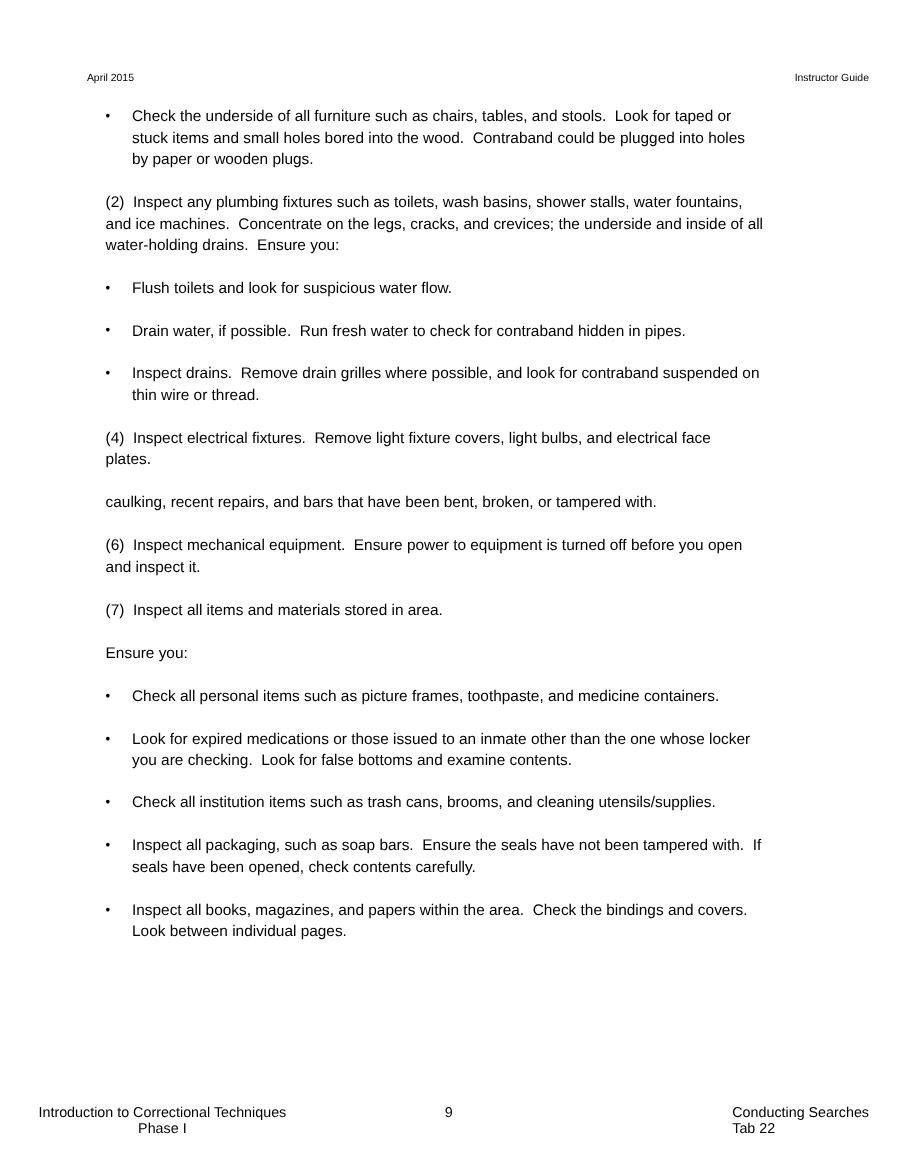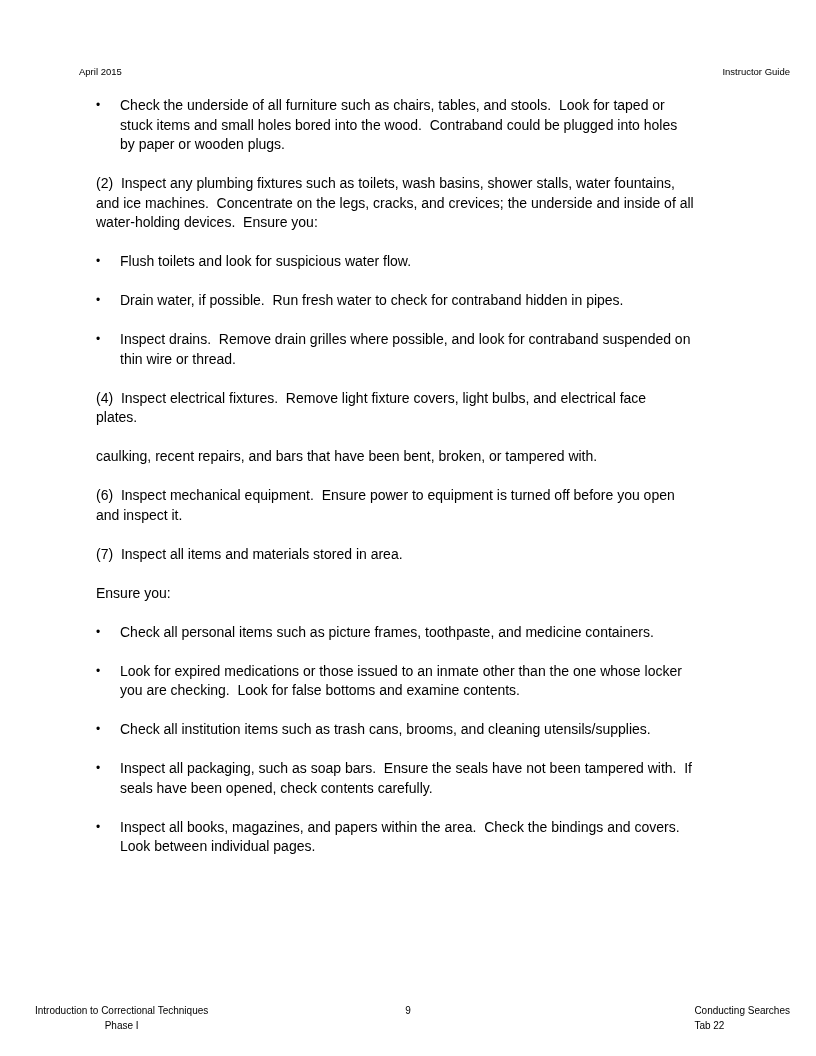--- a/index.html
+++ b/index.html
@@ -39,21 +39,21 @@
     line-height: 19.5px;
   }
   .block-text { flex: 1 1 auto; }
   .line { white-space: pre; }
   .footer {
     position: absolute;
     top: 1003px;
     left: 0;
     right: 0;
     height: 40px;
-    font-size: 10px;
+    font-size: 13px;
     line-height: 15px;
   }
   .footer-left  { position: absolute; left: 35px; top: 0; text-align: center; }
   .footer-center{ position: absolute; left: 0; right: 0; top: 0; text-align: center; }
   .footer-right { position: absolute; right: 26px; top: 0; text-align: left; }
 </style>
 </head>
 <body>
 
 <div class="page">
@@ -69,21 +69,21 @@
         <div class="block-text">
           <div class="line">Check the underside of all furniture such as chairs, tables, and stools.  Look for taped or</div>
           <div class="line">stuck items and small holes bored into the wood.  Contraband could be plugged into holes</div>
           <div class="line">by paper or wooden plugs.</div>
         </div>
       </div>
       <div class="block paragraph">
         <div class="block-text">
           <div class="line">(2)  Inspect any plumbing fixtures such as toilets, wash basins, shower stalls, water fountains,</div>
           <div class="line">and ice machines.  Concentrate on the legs, cracks, and crevices; the underside and inside of all</div>
-          <div class="line">water-holding devices.  Ensure you:</div>
+          <div class="line">water-holding drains.  Ensure you:</div>
         </div>
       </div>
       <div class="block bullet-item">
         <span class="bullet-dot">•</span>
         <div class="block-text">
           <div class="line">Flush toilets and look for suspicious water flow.</div>
         </div>
       </div>
       <div class="block bullet-item">
         <span class="bullet-dot">•</span>

